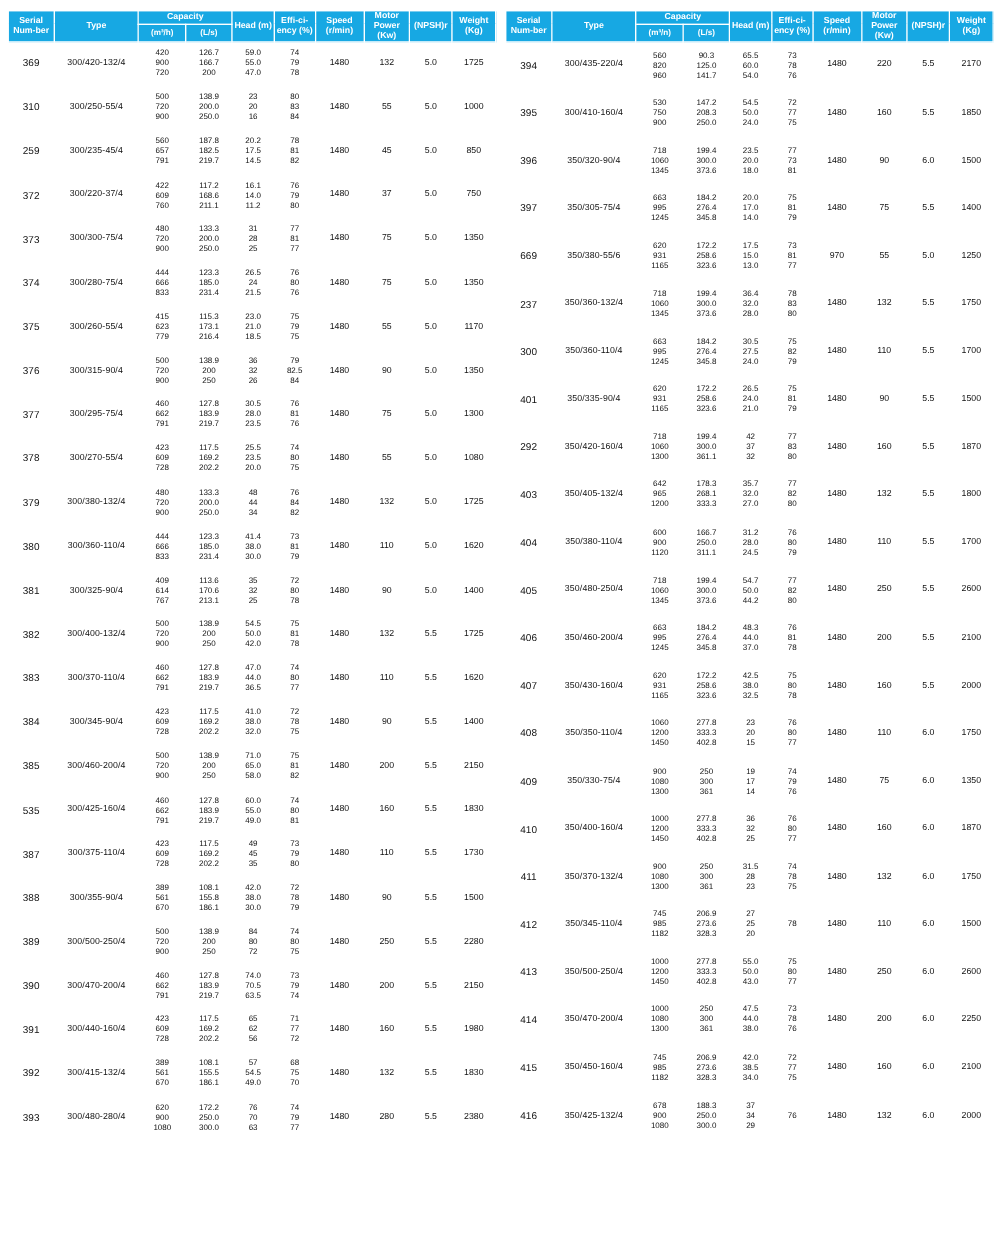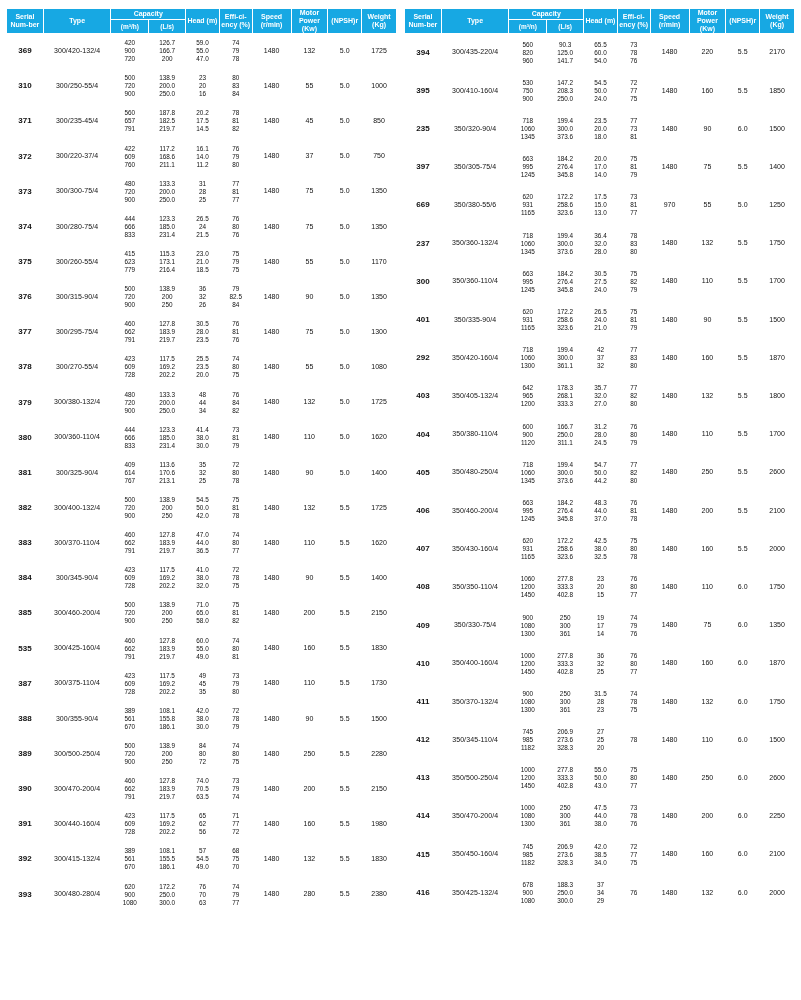--- a/index.html
+++ b/index.html
@@ -46,21 +46,21 @@
   }
   tbody td {
     background: #ffffff;
     color: #111111;
     height: 34px;
     line-height: 1.25;
     font-size: 6.6px;
   }
   tbody td.serial {
     font-size: 8px;
-    font-weight: bold;
+    font-weight: normal;
     text-align: center;
   }
   tbody td.type {
     font-size: 7px;
     letter-spacing: 0.1px;
   }
   tbody td.num {
     font-size: 7px;
   }
   tbody td.stack {
@@ -151,21 +151,21 @@
 16</td>
           <td class="stack">80
 83
 84</td>
           <td class="num">1480</td>
           <td class="num">55</td>
           <td class="num">5.0</td>
           <td class="num">1000</td>
         </tr>
         <tr>
-          <td class="serial">371</td>
+          <td class="serial">259</td>
           <td class="type">300/235-45/4</td>
           <td class="stack">560
 657
 791</td>
           <td class="stack">187.8
 182.5
 219.7</td>
           <td class="stack">20.2
 17.5
 14.5</td>
@@ -685,21 +685,21 @@
 24.0</td>
           <td class="stack">72
 77
 75</td>
           <td class="num">1480</td>
           <td class="num">160</td>
           <td class="num">5.5</td>
           <td class="num">1850</td>
         </tr>
         <tr>
-          <td class="serial">235</td>
+          <td class="serial">396</td>
           <td class="type">350/320-90/4</td>
           <td class="stack">718
 1060
 1345</td>
           <td class="stack">199.4
 300.0
 373.6</td>
           <td class="stack">23.5
 20.0
 18.0</td>

